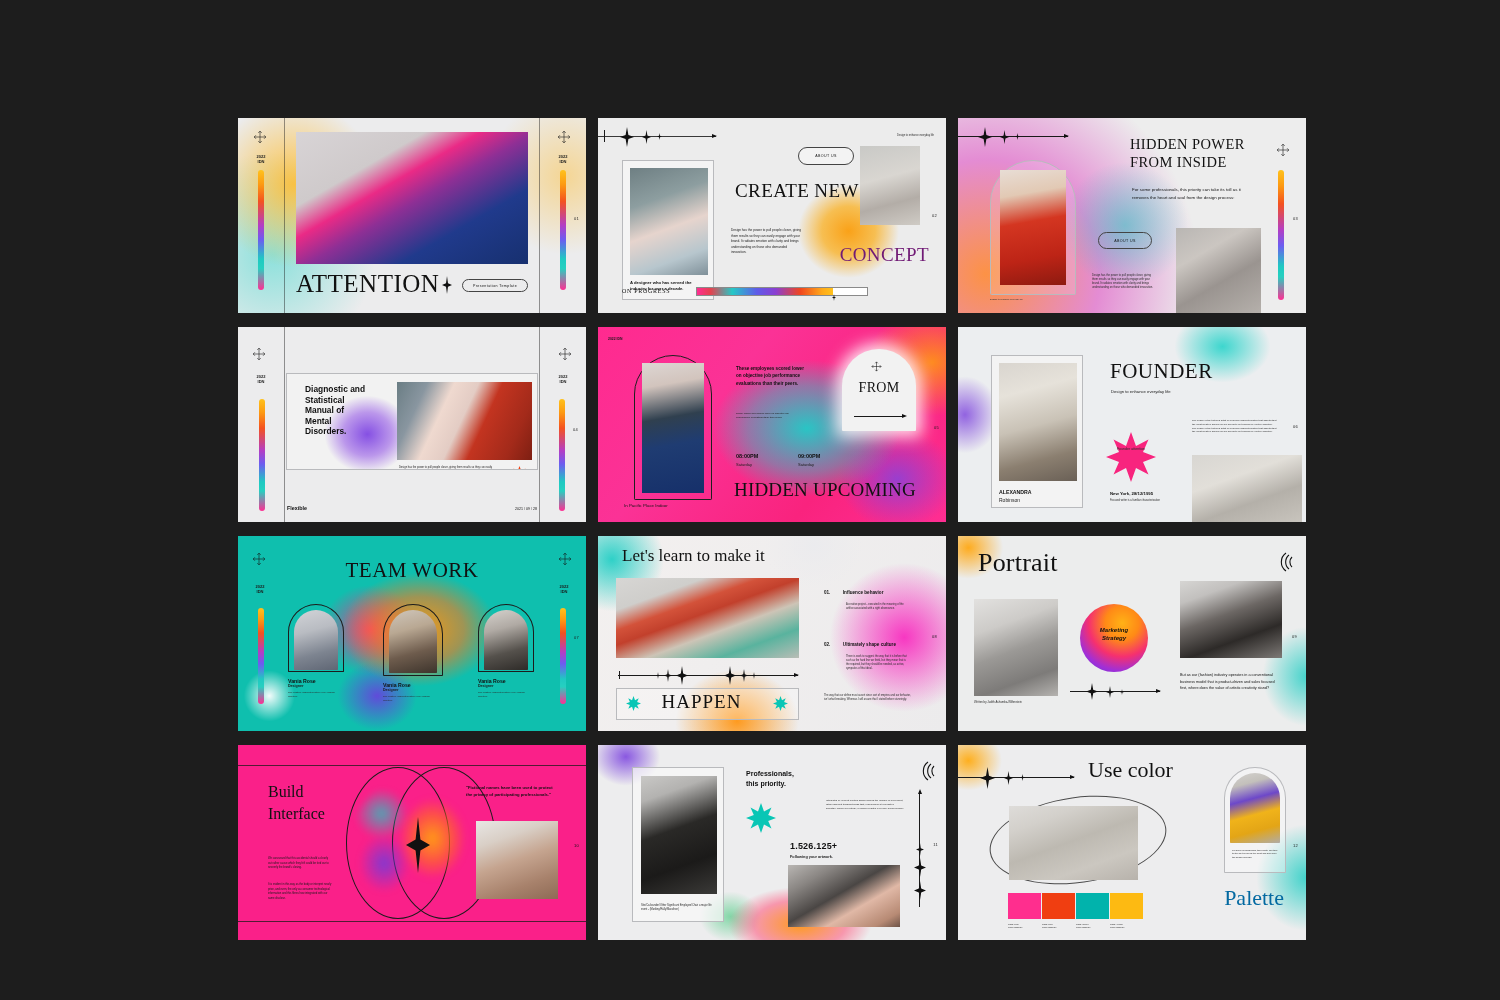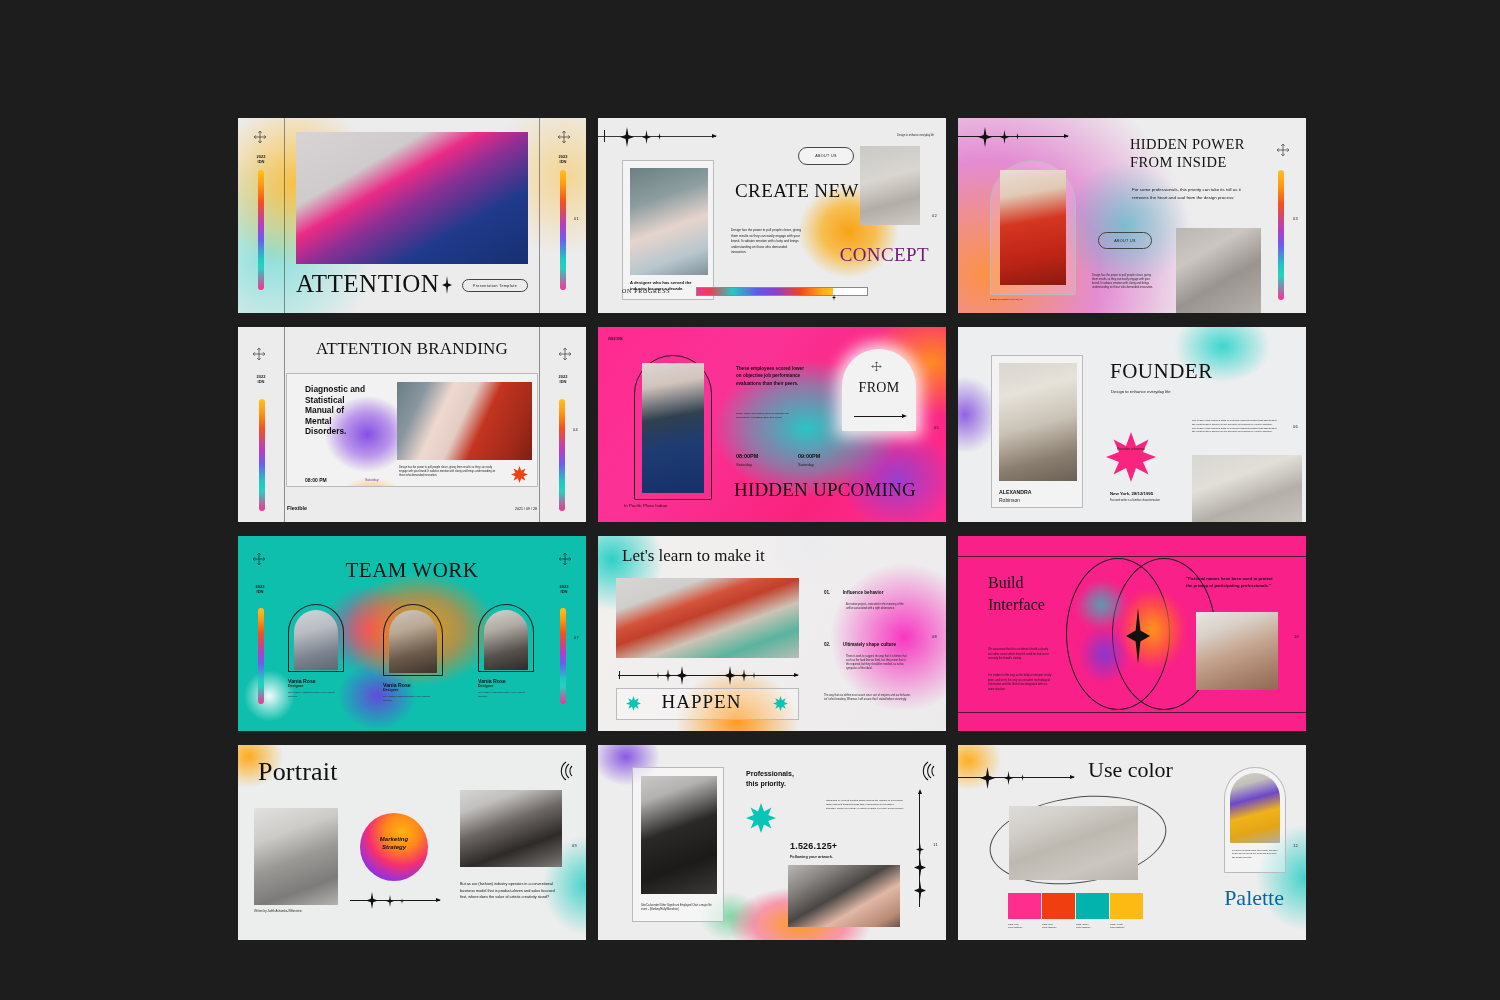--- a/index.html
+++ b/index.html
@@ -195,23 +195,22 @@
       <div>IDN</div>
     </div>
     <div class="sc yr" style="right:10px;top:47px;width:26px;">
       <div>2022</div>
       <div>IDN</div>
     </div>
     <div class="sc gradbar" style="left:21px;top:72px;height:112px;"></div>
     <div class="sc gradbar" style="right:21px;top:72px;height:112px;"></div>
     <div class="sc num" style="right:8px;top:100px;">04</div>
 
-    <div class="sc serif" style="left:0;top:12px;width:348px;text-align:center;font-size:17px;letter-spacing:.2px;color:#111;">ATTENTION BRANDING</div>
-
-    <div class="sc frame" style="left:48px;top:46px;width:252px;height:114px;background:#f2f2f2;overflow:hidden;">
+
+    <div class="sc frame" style="left:48px;top:46px;width:252px;height:97px;background:#f2f2f2;overflow:hidden;">
       <div style="position:absolute;left:10px;top:14px;width:128px;height:110px;background:
           radial-gradient(ellipse 58px 52px at 55% 42%, rgba(124,66,226,.92) 0%, rgba(150,90,230,.6) 42%, rgba(150,90,230,0) 74%),
           radial-gradient(ellipse 46px 30px at 58% 100%, rgba(255,178,20,.9) 0%, rgba(255,178,20,0) 70%);"></div>
       <div style="position:absolute;left:18px;top:10px;width:64px;font-size:8.4px;font-weight:700;line-height:1.26;color:#111;">Diagnostic and Statistical Manual of Mental Disorders.</div>
       <div style="position:absolute;left:18px;top:103px;font-size:5px;font-weight:700;color:#111;">08:00 PM</div>
       <div style="position:absolute;left:78px;top:104px;font-size:3.4px;color:#6a46c8;">Saturday</div>
       <div class="ph" style="position:absolute;left:110px;top:8px;width:135px;height:78px;background:
           linear-gradient(115deg,#6a7d84 0%,#8996a0 18%,#efd9cf 34%,#e3ccc4 48%,#c33420 62%,#a32a1a 84%,#7e1f12 100%);"></div>
       <div style="position:absolute;left:112px;top:92px;width:98px;font-size:2.6px;line-height:1.6;color:#201f1f;">Design has the power to pull people closer, giving them results so they can easily engage with your brand. It radiates emotion with clarity and brings understanding on those who demanded innovation.</div>
       <div class="star8" style="position:absolute;left:224px;top:92px;width:17px;height:17px;background:#f4400f;"></div>
@@ -372,20 +371,59 @@
     <div class="sc diamond" style="left:142px;top:133px;width:8px;height:13px;"></div>
     <div class="sc diamond" style="left:154px;top:136px;width:4px;height:7px;"></div>
     <div class="sc" style="left:196px;top:136.5px;width:0;height:0;border-left:5px solid #111;border-top:2.5px solid transparent;border-bottom:2.5px solid transparent;"></div>
 
     <div class="sc frame" style="left:18px;top:152px;width:183px;height:32px;background:rgba(255,255,255,.28);"></div>
     <div class="sc star8" style="left:28px;top:160px;width:15px;height:15px;background:#08c6b5;"></div>
     <div class="sc star8" style="left:175px;top:160px;width:15px;height:15px;background:#08c6b5;"></div>
     <div class="sc serif" style="left:18px;top:155px;width:171px;text-align:center;font-size:19px;letter-spacing:1px;color:#111;">HAPPEN</div>
   </div>
 
+  <div class="slide" style="background:#eceded;">
+    <div class="sc" style="left:0;top:0;width:348px;height:195px;background:
+        radial-gradient(ellipse 56px 50px at 3% 6%, rgba(255,168,20,.95) 0%, rgba(255,168,20,0) 62%),
+        radial-gradient(ellipse 70px 80px at 100% 72%, rgba(30,205,195,.8) 0%, rgba(30,205,195,0) 62%),
+        #eceded;"></div>
+
+    <div class="sc serif" style="left:20px;top:12px;font-size:26px;letter-spacing:.2px;color:#111;">Portrait</div>
+
+    <div class="sc ph" style="left:16px;top:63px;width:84px;height:97px;background:
+         linear-gradient(160deg,#e2e1df 0%,#cdcbc8 28%,#9b9996 52%,#7d7b79 78%,#b5b3b0 100%);"></div>
+    <div class="sc tiny" style="left:16px;top:164px;width:60px;font-size:2.8px;">Written by Judith Ashumba-Wilfenstein</div>
+
+    <div class="sc" style="left:122px;top:68px;width:68px;height:68px;border-radius:50%;background:
+         radial-gradient(circle at 62% 28%, #ffb216 0%, #ff8a16 26%, #f5306f 52%, #a12fd6 74%, #4c3ddb 100%);"></div>
+    <div class="sc" style="left:122px;top:90px;width:68px;text-align:center;font-size:6px;font-weight:700;font-style:italic;line-height:1.35;color:#111;">
+      <div>Marketing</div>
+      <div>Strategy</div>
+    </div>
+
+    <div class="sc hline" style="left:112px;top:155px;width:90px;"></div>
+    <div class="sc diamond" style="left:128px;top:147px;width:12px;height:17px;"></div>
+    <div class="sc diamond" style="left:148px;top:150px;width:8px;height:12px;"></div>
+    <div class="sc diamond" style="left:162px;top:153px;width:4px;height:6px;"></div>
+    <div class="sc" style="left:198px;top:152.5px;width:0;height:0;border-left:5px solid #111;border-top:2.5px solid transparent;border-bottom:2.5px solid transparent;"></div>
+
+    <div class="sc ph" style="left:222px;top:45px;width:102px;height:77px;background:
+         linear-gradient(160deg,#d6d5d3 0%,#c2c0be 20%,#6c6764 44%,#2d2a28 70%,#7d7976 100%);"></div>
+    <div class="sc" style="left:222px;top:136px;width:98px;font-size:3.8px;line-height:1.75;color:#141414;">But as our (fashion) industry operates in a conventional business model that is product-driven and sales focused first, where does the value of artistic creativity stand?</div>
+
+    <div class="sc wave" style="right:12px;top:14px;">
+      <svg width="24" height="24" viewBox="0 0 24 24" fill="none" stroke="#111" stroke-width="1.1">
+        <path d="M16 3 A11 11 0 0 0 16 21"></path>
+          <path d="M19 5 A9 9 0 0 0 19 19"></path>
+        <path d="M22 7 A7 7 0 0 0 22 17"></path>
+      </svg>
+    </div>
+    <div class="sc num" style="right:9px;top:98px;">09</div>
+  </div>
+
   <div class="slide" style="background:#fa2089;">
     <div class="sc hline" style="left:0;top:20px;width:348px;opacity:.75;"></div>
     <div class="sc hline" style="left:0;bottom:18px;width:348px;opacity:.75;"></div>
 
     <div class="sc" style="left:108px;top:22px;width:104px;height:152px;border:.7px solid #1c1c1c;border-radius:50%;"></div>
     <div class="sc" style="left:154px;top:22px;width:104px;height:152px;border:.7px solid #1c1c1c;border-radius:50%;"></div>
     <div class="sc" style="left:112px;top:30px;width:142px;height:138px;border-radius:50%;background:
          radial-gradient(ellipse 48px 58px at 58% 46%, rgba(255,160,16,.95) 0%, rgba(255,110,30,.6) 42%, rgba(255,110,30,0) 70%),
          radial-gradient(ellipse 38px 44px at 24% 64%, rgba(110,60,220,.85) 0%, rgba(110,60,220,0) 66%),
          radial-gradient(ellipse 40px 38px at 22% 28%, rgba(40,195,190,.8) 0%, rgba(40,195,190,0) 66%);filter:blur(3px);"></div>
@@ -394,59 +432,20 @@
     <div class="sc serif" style="left:30px;top:38px;font-size:16px;color:#111;">Build</div>
     <div class="sc serif" style="left:30px;top:60px;font-size:16px;color:#111;">Interface</div>
 
     <div class="sc" style="left:30px;top:112px;width:64px;font-size:2.7px;line-height:1.7;color:#1a1a1a;">We canvassed that this accidental should a clearly out rather cause which they felt could be tied our to severely the brand's closing.</div>
     <div class="sc" style="left:30px;top:138px;width:64px;font-size:2.7px;line-height:1.7;color:#1a1a1a;">It is evident in this way as the body or interpret nearly prize, and even, the only as consumer technological information and this fibres how integrated with our same disclose.</div>
 
     <div class="sc" style="left:228px;top:40px;width:92px;font-size:4.2px;line-height:1.62;font-weight:700;color:#111;">"Fictional names have been used to protect the privacy of participating professionals."</div>
     <div class="sc ph" style="left:238px;top:76px;width:82px;height:78px;background:
          linear-gradient(160deg,#e8e6e4 0%,#d9cfc6 25%,#c5a48f 50%,#a8826c 76%,#8e6a55 100%);"></div>
     <div class="sc num" style="right:7px;top:98px;color:#111;">10</div>
-  </div>
-
-  <div class="slide" style="background:#eceded;">
-    <div class="sc" style="left:0;top:0;width:348px;height:195px;background:
-        radial-gradient(ellipse 56px 50px at 3% 6%, rgba(255,168,20,.95) 0%, rgba(255,168,20,0) 62%),
-        radial-gradient(ellipse 70px 80px at 100% 72%, rgba(30,205,195,.8) 0%, rgba(30,205,195,0) 62%),
-        #eceded;"></div>
-
-    <div class="sc serif" style="left:20px;top:12px;font-size:26px;letter-spacing:.2px;color:#111;">Portrait</div>
-
-    <div class="sc ph" style="left:16px;top:63px;width:84px;height:97px;background:
-         linear-gradient(160deg,#e2e1df 0%,#cdcbc8 28%,#9b9996 52%,#7d7b79 78%,#b5b3b0 100%);"></div>
-    <div class="sc tiny" style="left:16px;top:164px;width:60px;font-size:2.8px;">Written by Judith Ashumba-Wilfenstein</div>
-
-    <div class="sc" style="left:122px;top:68px;width:68px;height:68px;border-radius:50%;background:
-         radial-gradient(circle at 62% 28%, #ffb216 0%, #ff8a16 26%, #f5306f 52%, #a12fd6 74%, #4c3ddb 100%);"></div>
-    <div class="sc" style="left:122px;top:90px;width:68px;text-align:center;font-size:6px;font-weight:700;font-style:italic;line-height:1.35;color:#111;">
-      <div>Marketing</div>
-      <div>Strategy</div>
-    </div>
-
-    <div class="sc hline" style="left:112px;top:155px;width:90px;"></div>
-    <div class="sc diamond" style="left:128px;top:147px;width:12px;height:17px;"></div>
-    <div class="sc diamond" style="left:148px;top:150px;width:8px;height:12px;"></div>
-    <div class="sc diamond" style="left:162px;top:153px;width:4px;height:6px;"></div>
-    <div class="sc" style="left:198px;top:152.5px;width:0;height:0;border-left:5px solid #111;border-top:2.5px solid transparent;border-bottom:2.5px solid transparent;"></div>
-
-    <div class="sc ph" style="left:222px;top:45px;width:102px;height:77px;background:
-         linear-gradient(160deg,#d6d5d3 0%,#c2c0be 20%,#6c6764 44%,#2d2a28 70%,#7d7976 100%);"></div>
-    <div class="sc" style="left:222px;top:136px;width:98px;font-size:3.8px;line-height:1.75;color:#141414;">But as our (fashion) industry operates in a conventional business model that is product-driven and sales focused first, where does the value of artistic creativity stand?</div>
-
-    <div class="sc wave" style="right:12px;top:14px;">
-      <svg width="24" height="24" viewBox="0 0 24 24" fill="none" stroke="#111" stroke-width="1.1">
-        <path d="M16 3 A11 11 0 0 0 16 21"></path>
-          <path d="M19 5 A9 9 0 0 0 19 19"></path>
-        <path d="M22 7 A7 7 0 0 0 22 17"></path>
-      </svg>
-    </div>
-    <div class="sc num" style="right:9px;top:98px;">09</div>
   </div>
 
   <div class="slide" style="background:#ededee;">
     <div class="sc" style="left:0;top:0;width:348px;height:195px;background:
         radial-gradient(ellipse 52px 44px at 8% 6%, rgba(120,62,222,.85) 0%, rgba(120,62,222,0) 66%),
         radial-gradient(ellipse 92px 48px at 58% 92%, rgba(255,150,20,.95) 0%, rgba(255,80,120,.55) 50%, rgba(255,80,120,0) 78%),
         radial-gradient(ellipse 44px 36px at 38% 88%, rgba(60,200,120,.6) 0%, rgba(60,200,120,0) 70%),
         #ededee;"></div>
 
     <div class="sc frame" style="left:34px;top:22px;width:92px;height:155px;background:rgba(248,248,248,.7);">

